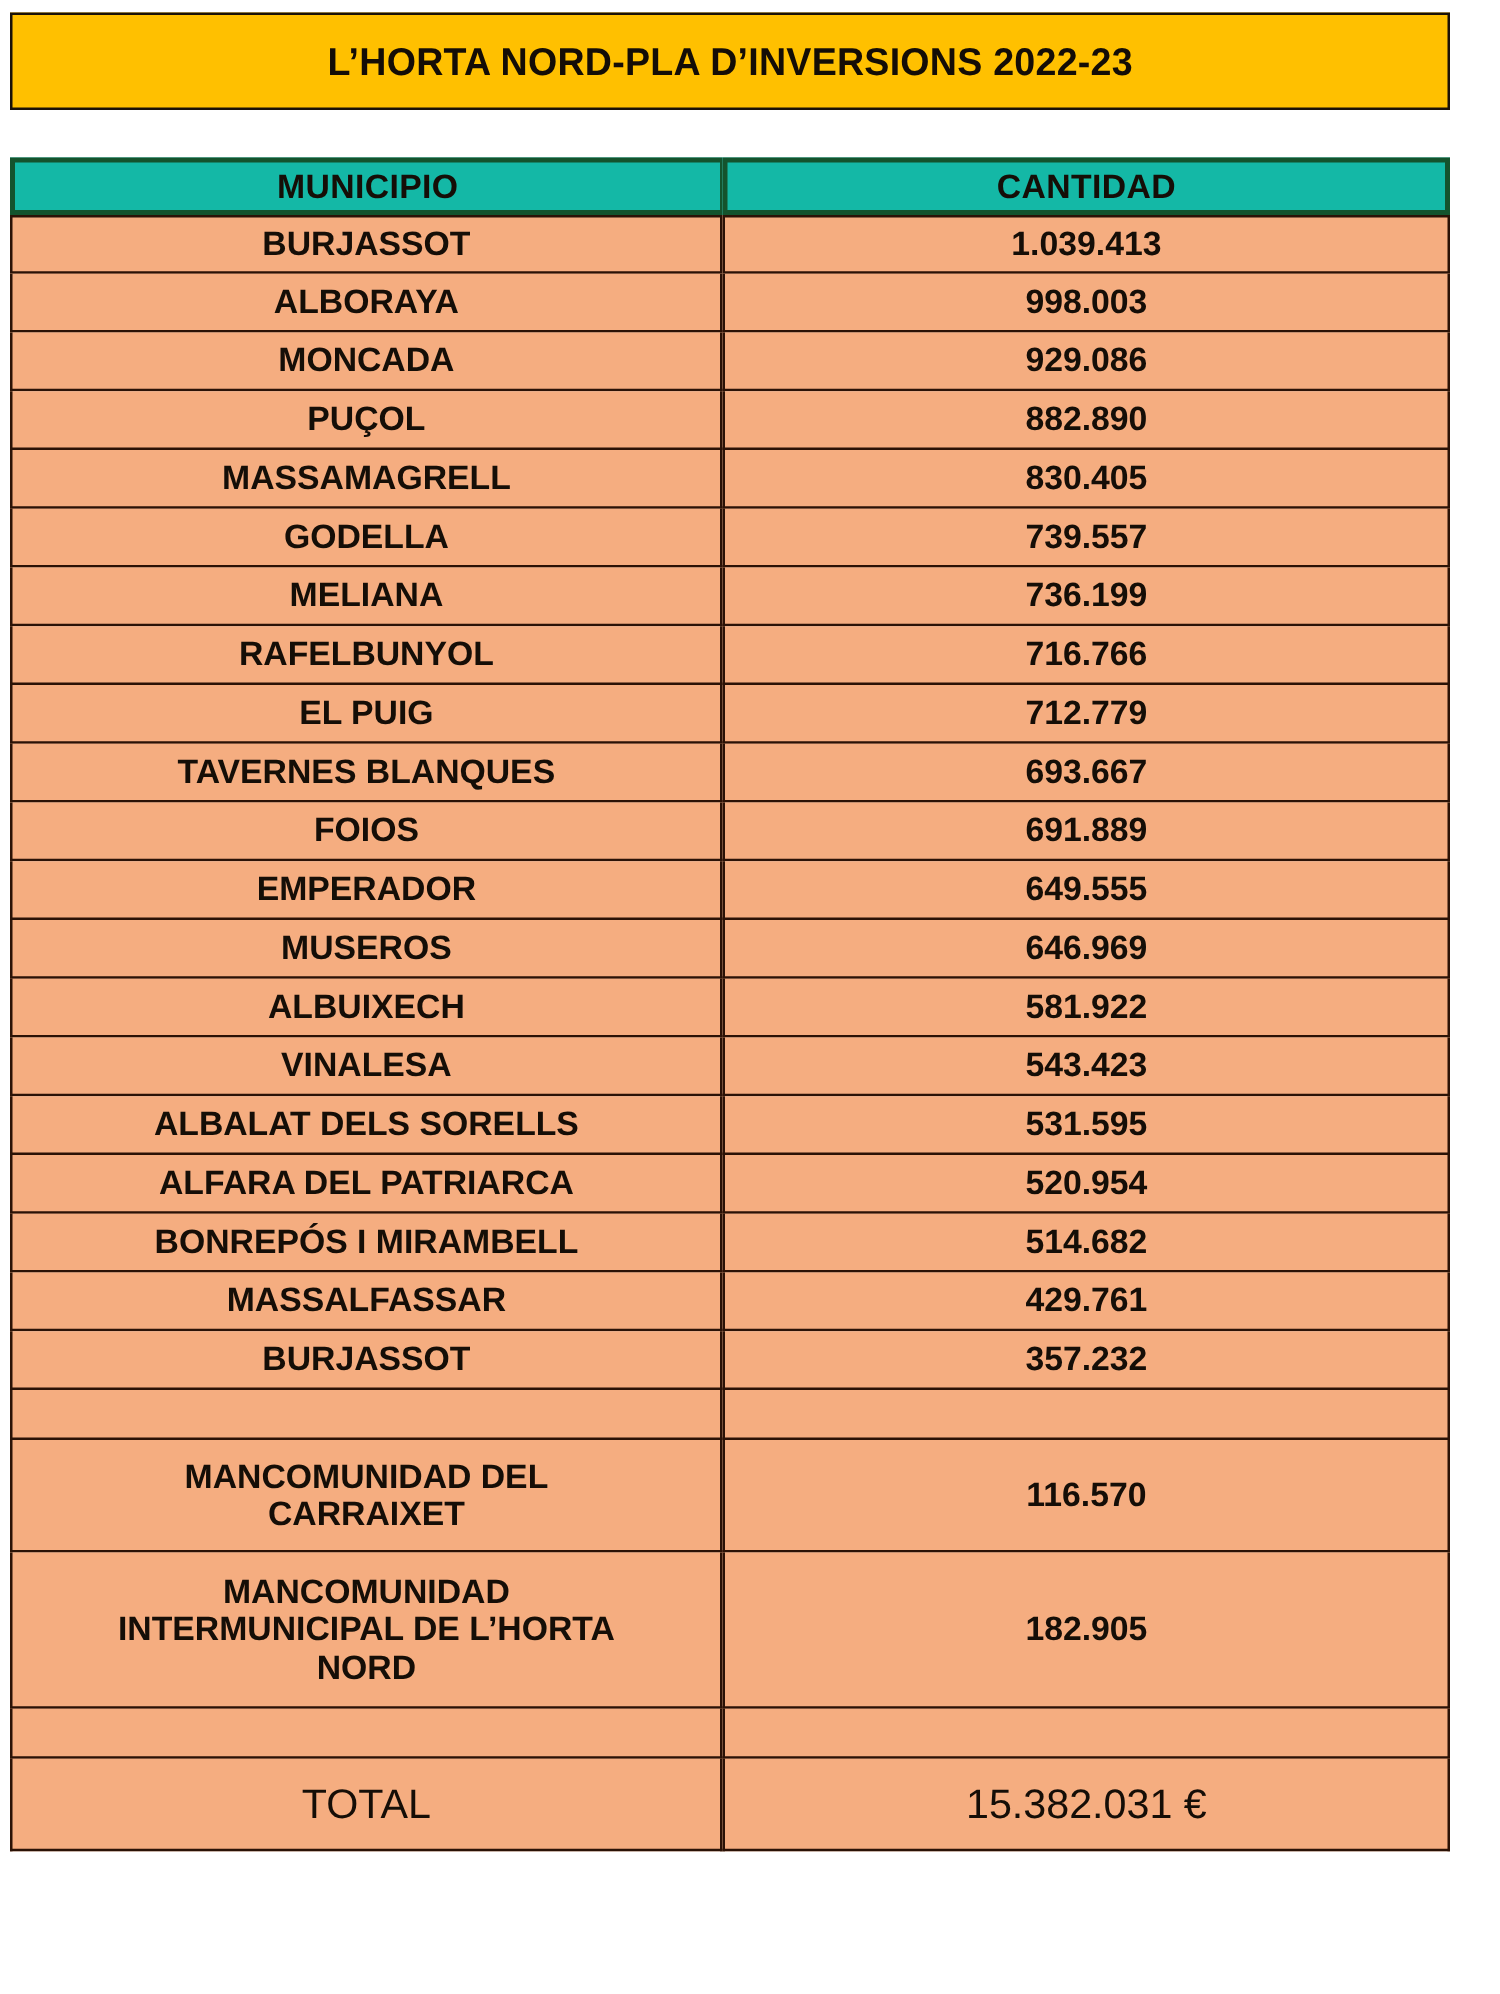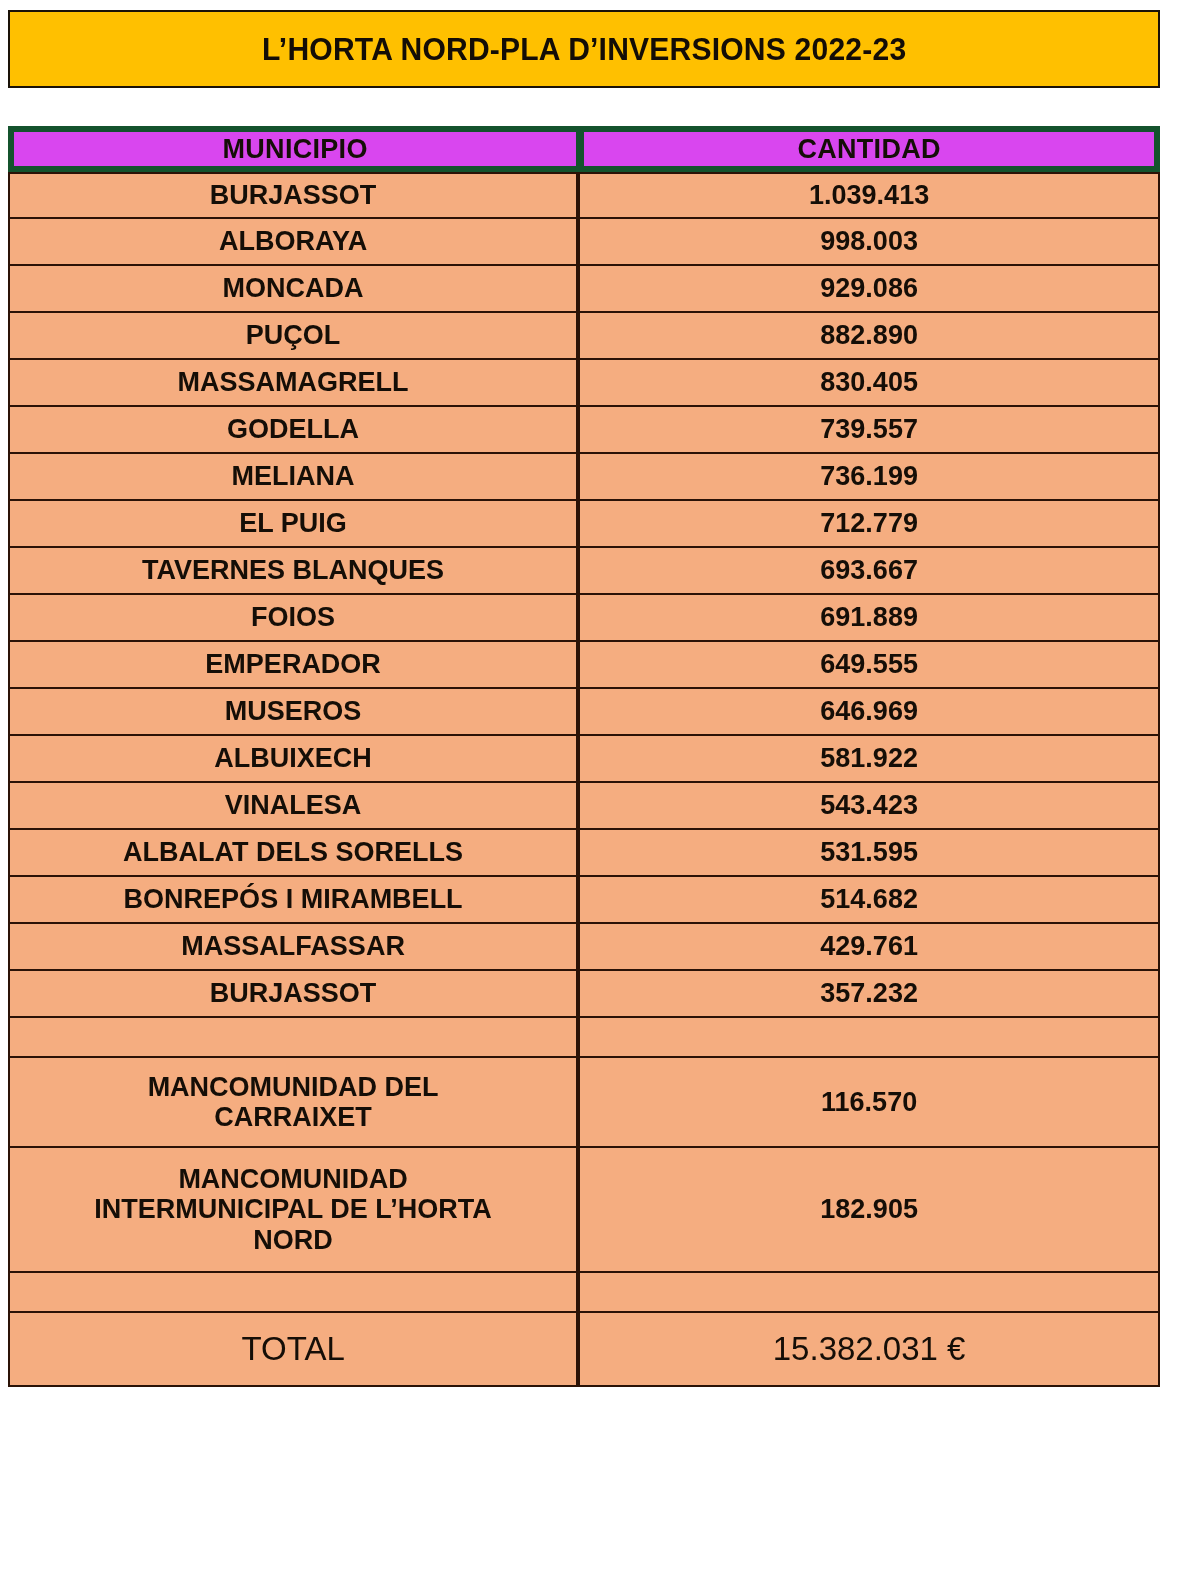--- a/index.html
+++ b/index.html
@@ -58,22 +58,22 @@
   .inv-table td {
     box-sizing: border-box;
     text-align: center;
     vertical-align: middle;
     color: #150e07;
     padding: 0 6px;
   }
 
   
   thead th {
-    background: #d946ef;
-    border: 6px solid #14532d;
+    background: #14b8a6;
+    border: 4px solid #14532d;
     height: 46px;
     font-size: 27px;
     font-weight: bold;
     letter-spacing: 0.3px;
   }
   thead th.th-muni { border-right-width: 2px; }
 
   
   tbody td {
     background: #F5AD80;
@@ -180,20 +180,28 @@
         <tr>
           <td>
             <span class="cell-inner">MELIANA</span>
           </td>
           <td>
             <span class="cell-inner">736.199</span>
           </td>
         </tr>
         <tr>
           <td>
+            <span class="cell-inner">RAFELBUNYOL</span>
+          </td>
+          <td>
+            <span class="cell-inner">716.766</span>
+          </td>
+        </tr>
+        <tr>
+          <td>
             <span class="cell-inner">EL PUIG</span>
           </td>
           <td>
             <span class="cell-inner">712.779</span>
           </td>
         </tr>
         <tr>
           <td>
             <span class="cell-inner">TAVERNES BLANQUES</span>
           </td>
@@ -240,20 +248,28 @@
           <td>
             <span class="cell-inner">543.423</span>
           </td>
         </tr>
         <tr>
           <td>
             <span class="cell-inner">ALBALAT DELS SORELLS</span>
           </td>
           <td>
             <span class="cell-inner">531.595</span>
+          </td>
+        </tr>
+        <tr>
+          <td>
+            <span class="cell-inner">ALFARA DEL PATRIARCA</span>
+          </td>
+          <td>
+            <span class="cell-inner">520.954</span>
           </td>
         </tr>
         <tr>
           <td>
             <span class="cell-inner">BONREPÓS I MIRAMBELL</span>
           </td>
           <td>
             <span class="cell-inner">514.682</span>
           </td>
         </tr>

